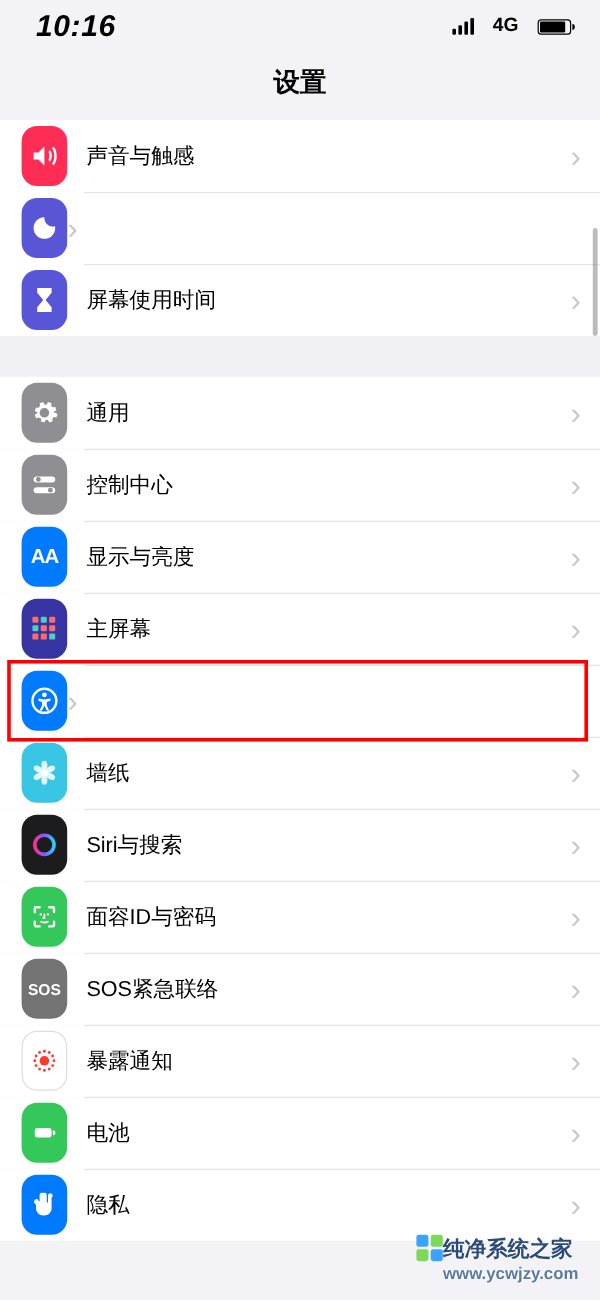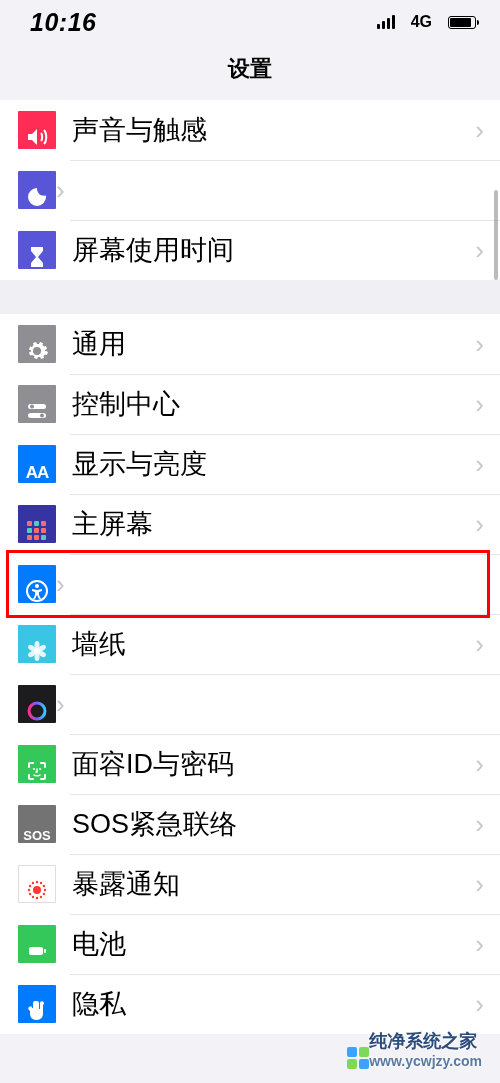--- a/index.html
+++ b/index.html
@@ -37,38 +37,38 @@
       align-items: center;
       height: 60px;
       background: #fff;
       padding-left: 18px;
       position: relative;
     }
     .row + .row::before {
       content:""; position:absolute; left:70px; right:0; top:0; height:1px; background:#e3e3e8;
     }
     .icon-wrap {
-      width: 38px; height: 38px; border-radius: 1px;
-      display:flex; align-items:flex-end; justify-content:center;
+      width: 38px; height: 50px; border-radius: 13px;
+      display:flex; align-items:center; justify-content:center;
       flex-shrink:0;
     }
     .icon-wrap svg { width: 24px; height: 24px; }
-    .row-label { flex:1; font-size: 27px; padding-left: 16px; color:#000; }
+    .row-label { flex:1; font-size: 18px; padding-left: 16px; color:#000; }
     .chevron { color:#c7c7cc; font-size: 26px; padding-right: 16px; font-weight: 300; }
     .highlight-box {
       position: absolute;
       border: 3px solid #ff0000;
       pointer-events: none;
       left: 6px; right: 10px;
     }
     .arrow-svg { position:absolute; pointer-events:none; }
     .scrollbar { position:absolute; right:2px; width:4px; background:#8e8e93; border-radius:2px; opacity:0.6; }
     .watermark {
       position:absolute; bottom:14px; right:18px;
-      display:flex; align-items:flex-end; gap:0;
+      display:flex; align-items:flex-start; gap:0;
       font-size:18px; font-weight:700; color:#2b4b7a;
       text-shadow:0 0 3px #fff,0 0 3px #fff;
     }
     .wm-logo { display:grid; grid-template-columns:1fr 1fr; grid-template-rows:1fr 1fr; gap:2px; width:22px; height:22px; transform:rotate(0deg); }
     .wm-logo span{ border-radius:2px; }
     .wm-logo span:nth-child(1){background:#3aa3ff}.wm-logo span:nth-child(2){background:#7ed957}
     .wm-logo span:nth-child(3){background:#7ed957}.wm-logo span:nth-child(4){background:#3aa3ff}
   </style>
 </head>
 <body>
@@ -198,20 +198,21 @@
           <circle cx="12" cy="12" r="8" fill="none" stroke="url(#sg)" stroke-width="3"></circle>
           <defs>
             <linearGradient id="sg">
               <stop offset="0" stop-color="#ff2d92"></stop>
               <stop offset="0.5" stop-color="#7b5cff"></stop>
               <stop offset="1" stop-color="#27d0ff"></stop>
             </linearGradient>
           </defs>
         </svg>
       </div>
+      <div class="row-label">Siri与搜索</div>
       <div class="chevron">›</div>
     </div>
     <div class="row">
       <div class="icon-wrap" style="background:#34c759;">
         <svg viewBox="0 0 24 24">
           <path fill="none" stroke="#fff" stroke-width="2" stroke-linecap="round" d="M4 8V5a1 1 0 0 1 1-1h3M20 8V5a1 1 0 0 0-1-1h-3M4 16v3a1 1 0 0 0 1 1h3M20 16v3a1 1 0 0 1-1 1h-3"></path>
           <circle cx="9" cy="10" r="1" fill="#fff"></circle>
           <circle cx="15" cy="10" r="1" fill="#fff"></circle>
           <path fill="none" stroke="#fff" stroke-width="1.5" stroke-linecap="round" d="M12 10v3h-1M9 16c1 1 5 1 6 0"></path>
         </svg>

